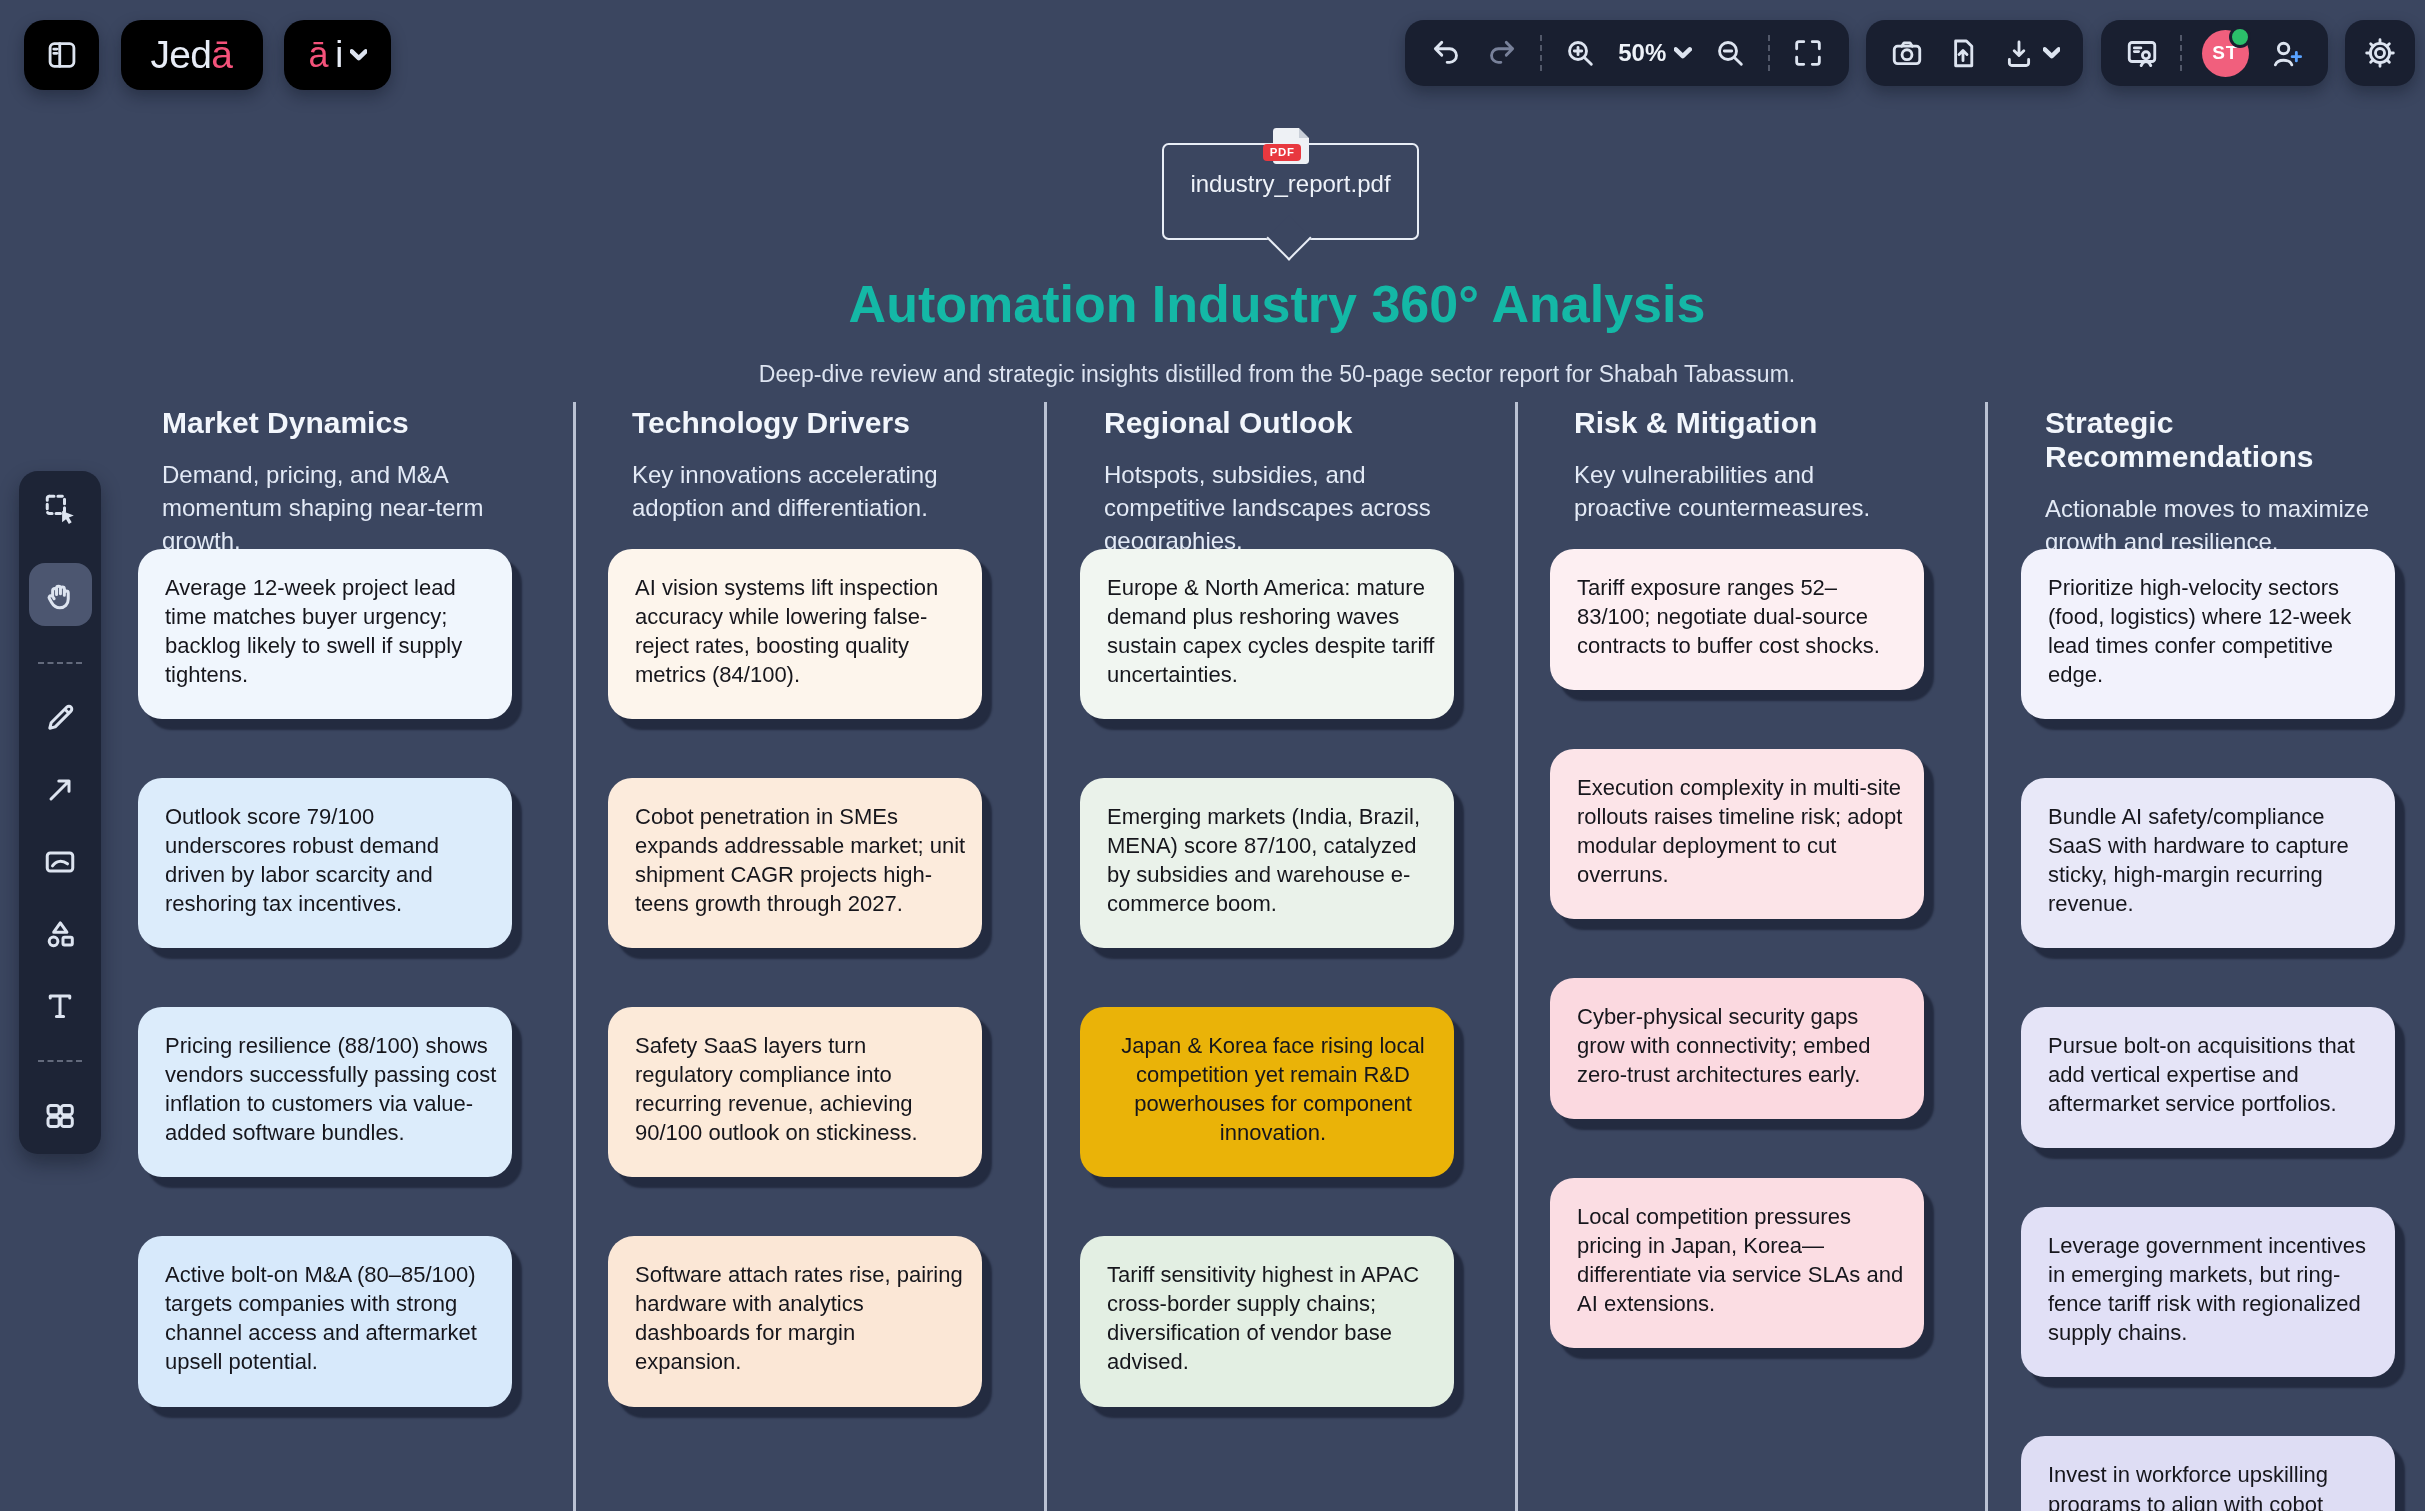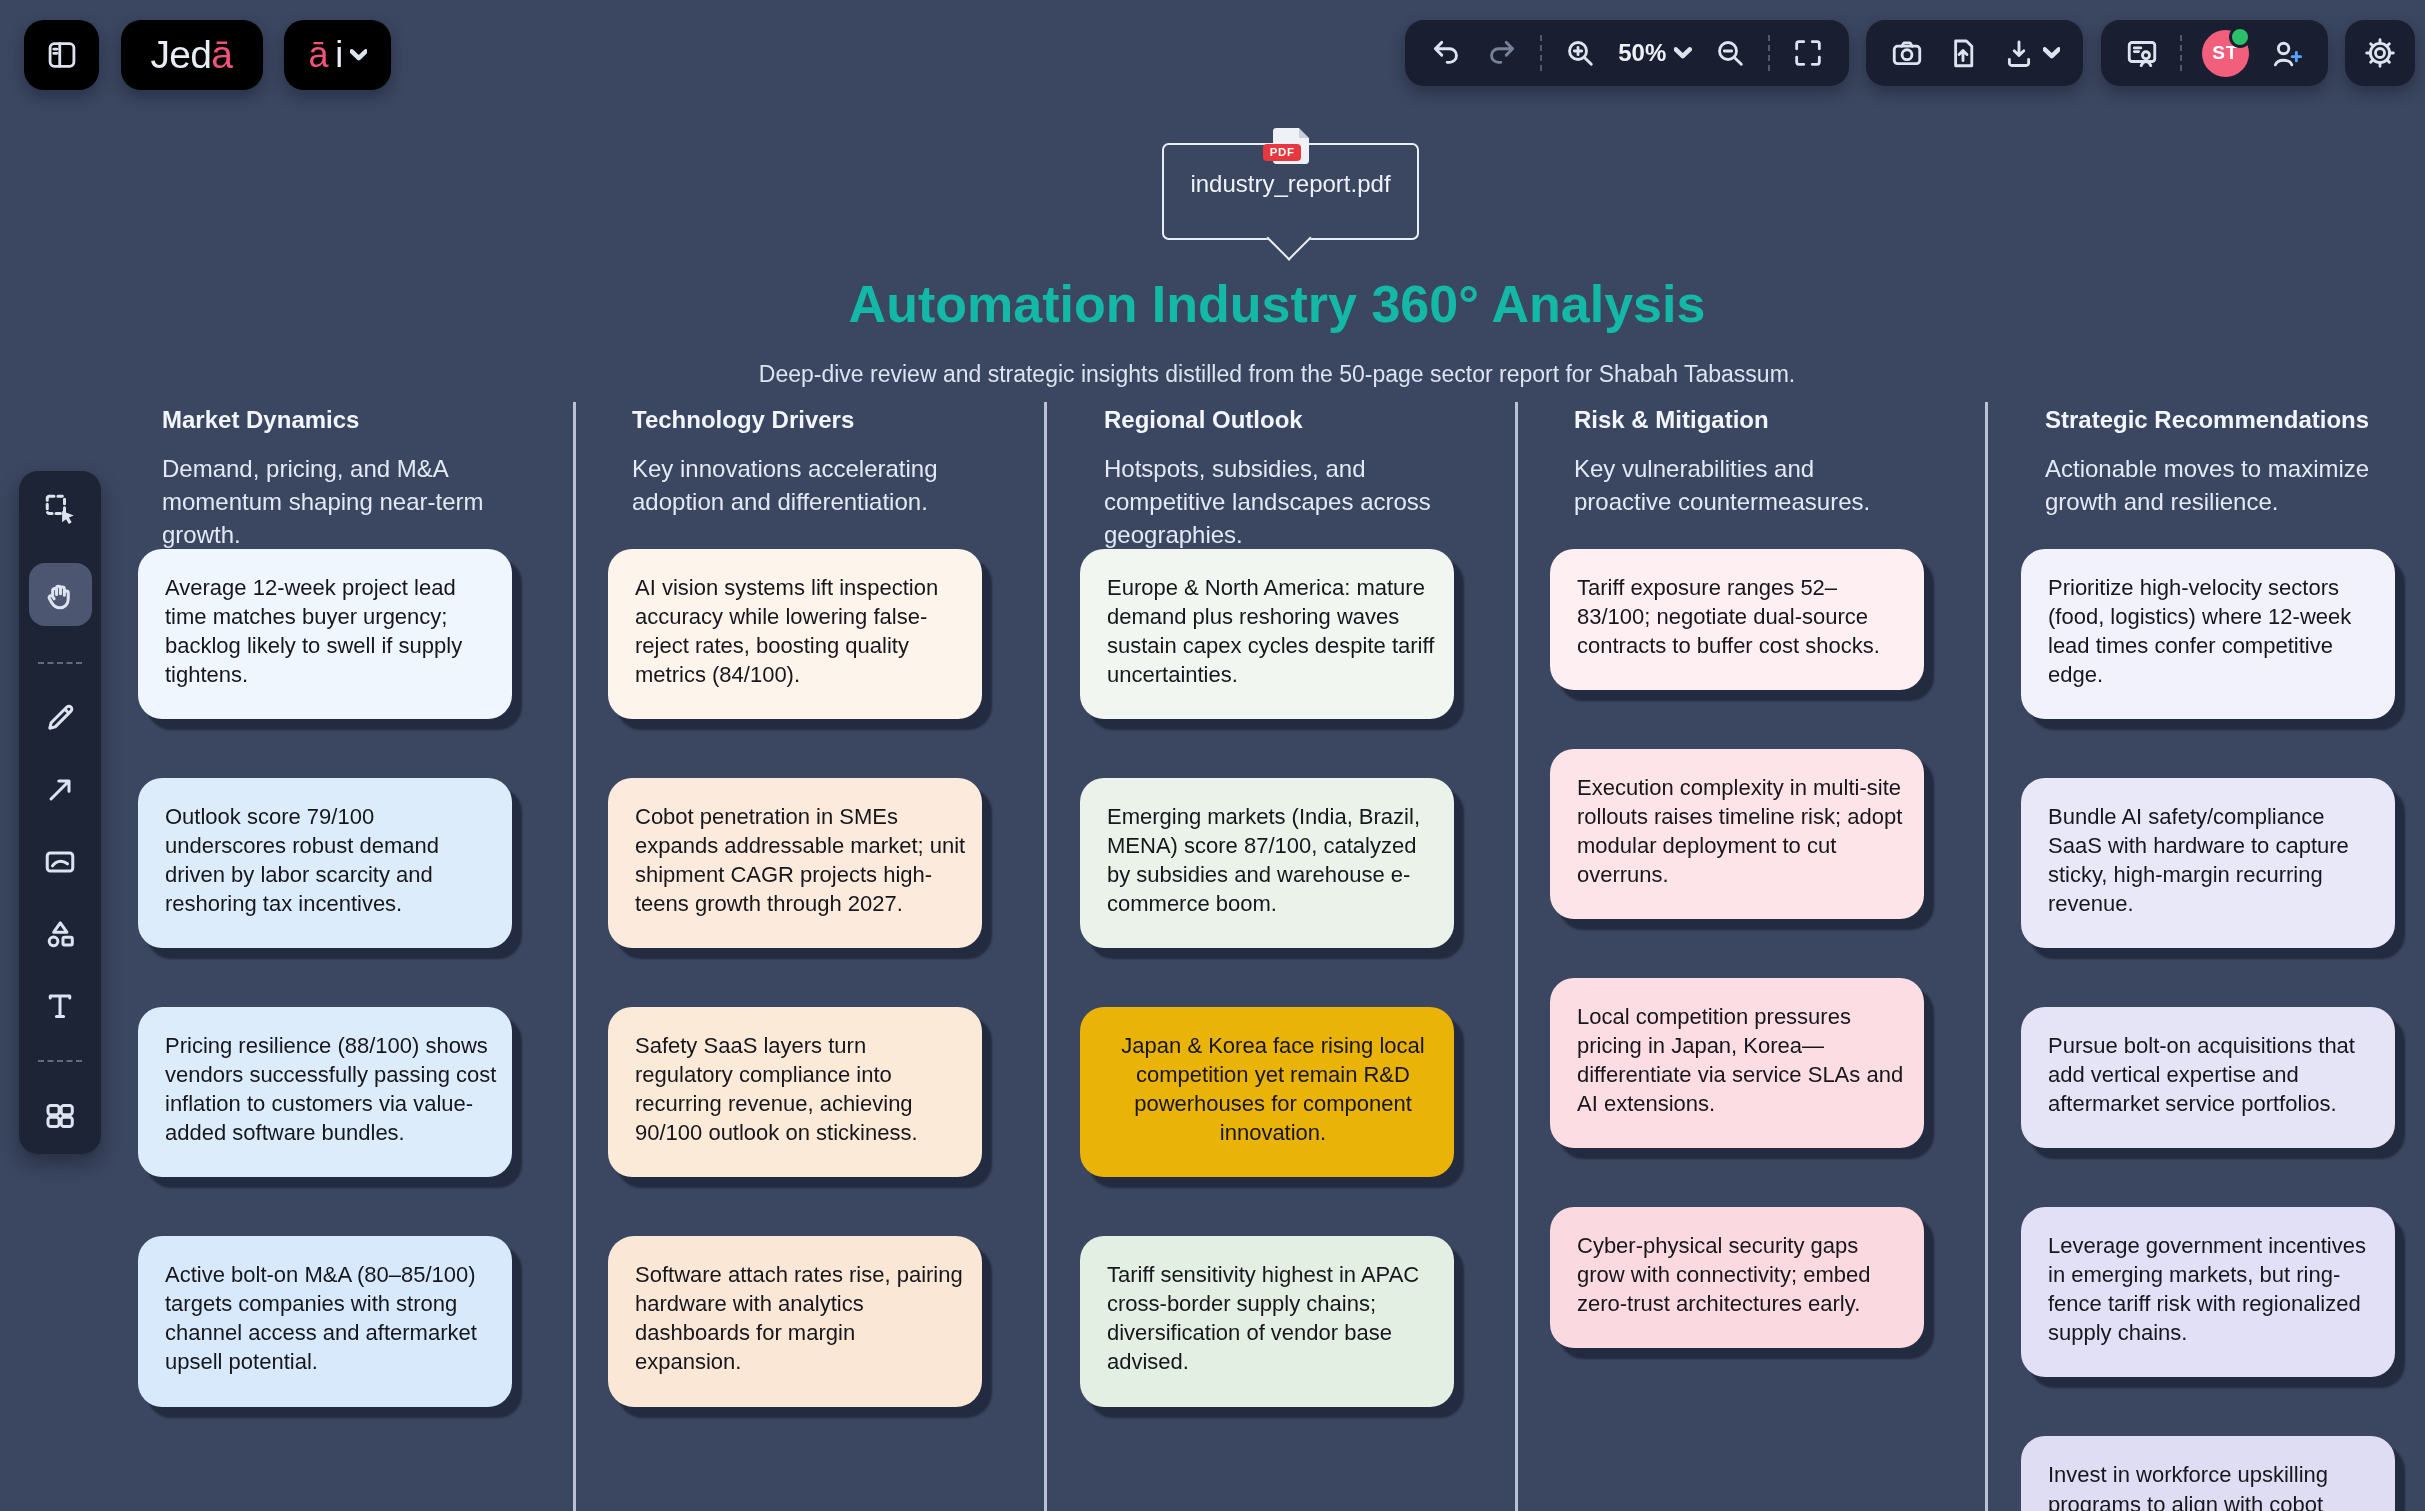--- a/index.html
+++ b/index.html
@@ -62,21 +62,21 @@
   .file-name{color:#eef2f9;font-size:24px;margin-top:6.7px;}
 
   
   .board-head{position:absolute;left:128px;right:0;top:274px;text-align:center;}
   .board-title{color:#14b8a6;font-size:52px;font-weight:700;cursor:default;}
   .board-sub{color:#dde4f1;font-size:23px;font-weight:400;margin-top:27px;}
 
   
   .column{position:absolute;top:406px;width:374px;}
   .col-0{left:138px;}.col-1{left:608px;}.col-2{left:1080px;}.col-3{left:1550px;}.col-4{left:2021px;}
-  .col-title{margin:0 0 0 24px;color:#f2f6fc;font-size:24px;font-weight:600;}
+  .col-title{margin:0 0 0 24px;color:#f2f6fc;font-size:30px;font-weight:600;}
   .col-desc{margin:17.5px 0 0 24px;width:336px;color:#e3eaf6;font-size:24px;line-height:1.38;}
   .notes{position:absolute;left:0;top:143px;width:374px;}
   .note{box-sizing:border-box;width:374px;border-radius:24px;padding:24px 15px 30px 27px;
     margin-bottom:59px;box-shadow:9.4px 10.8px 2px rgba(17,22,38,.55);cursor:pointer;}
   .note-text{color:#16161c;font-size:22px;line-height:1.32;}
 
   .vline{position:absolute;top:402px;width:2.7px;height:1109px;background:#ccd4e2;opacity:.88;}
   .vl-0{left:573px;}.vl-1{left:1044px;}.vl-2{left:1515px;}.vl-3{left:1985px;}
 </style>
 </head>
@@ -348,26 +348,26 @@
     <p class="col-desc">Key vulnerabilities and proactive countermeasures.</p>
     <div class="notes">
   <div class="note" style="background: rgb(253, 239, 242);">
     <span class="note-text">Tariff exposure ranges 52–83/100; negotiate dual-source contracts to buffer cost shocks.</span>
   </div>
 
   <div class="note" style="background: rgb(252, 228, 232);">
     <span class="note-text">Execution complexity in multi-site rollouts raises timeline risk; adopt modular deployment to cut overruns.</span>
   </div>
 
+  <div class="note" style="background: rgb(251, 217, 224);">
+    <span class="note-text">Cyber-physical security gaps grow with connectivity; embed zero-trust architectures early.</span>
+  </div>
+
   <div class="note" style="background: rgb(251, 221, 227);">
     <span class="note-text">Local competition pressures pricing in Japan, Korea—differentiate via service SLAs and AI extensions.</span>
-  </div>
-
-  <div class="note" style="background: rgb(251, 217, 224);">
-    <span class="note-text">Cyber-physical security gaps grow with connectivity; embed zero-trust architectures early.</span>
   </div>
 </div>
   </section>
 
   <section class="column col-4">
     <h3 class="col-title">Strategic Recommendations</h3>
     <p class="col-desc">Actionable moves to maximize growth and resilience.</p>
     <div class="notes">
   <div class="note" style="background: rgb(242, 242, 252);">
     <span class="note-text">Prioritize high-velocity sectors (food, logistics) where 12-week lead times confer competitive edge.</span>

